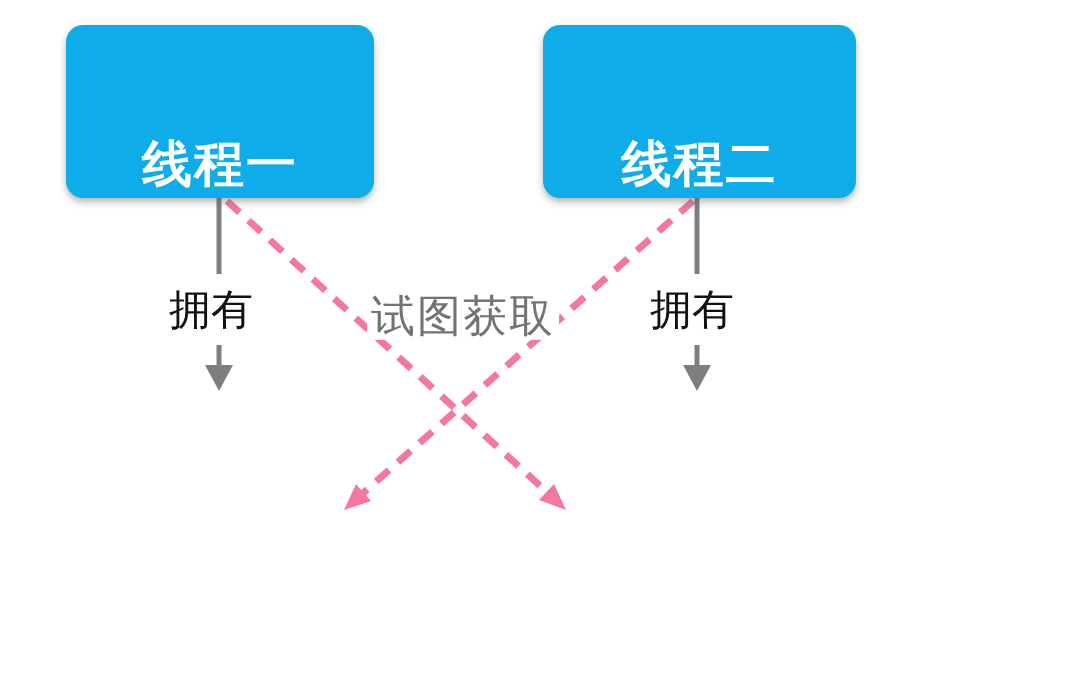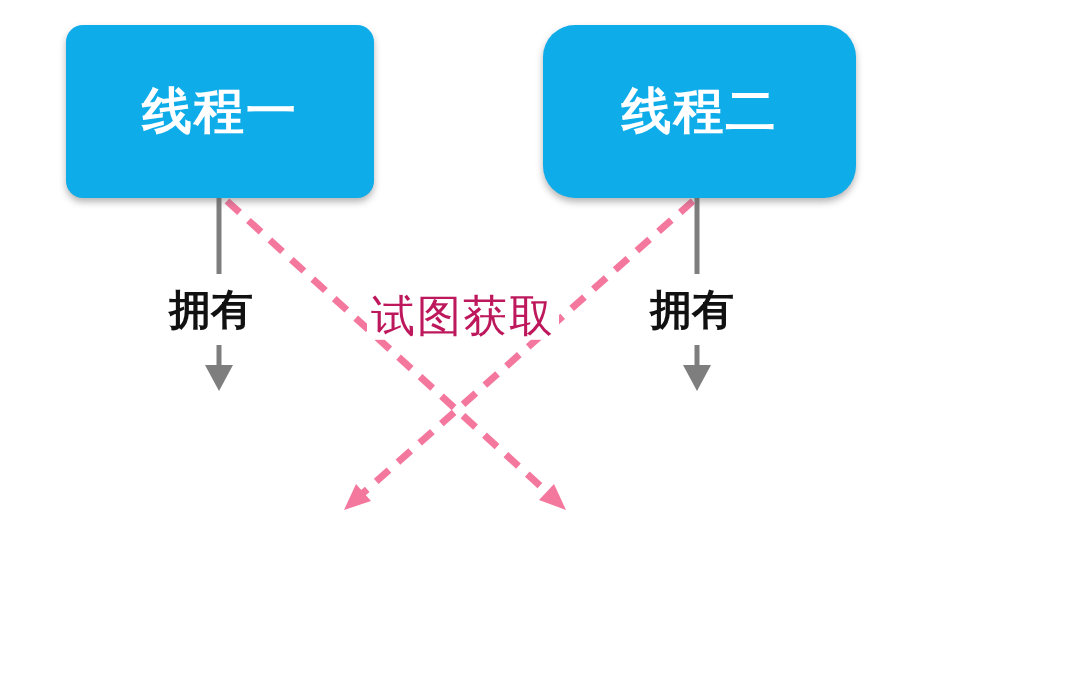--- a/index.html
+++ b/index.html
@@ -45,42 +45,43 @@
     justify-content: center;
     color: #ffffff;
     font-weight: 700;
     box-shadow: 0 4px 7px rgba(90, 90, 90, 0.45);
   }
   .thread {
     background: #0facea;
     border-radius: 17px;
     font-size: 50px;
     letter-spacing: 2px;
+    align-items: flex-end;
   }
   .lock {
     background: #eb5a2d;
     border-radius: 50%;
     font-size: 46px;
     letter-spacing: 1px;
   }
   .edge-label {
     position: absolute;
     transform: translate(-50%, -50%);
     white-space: nowrap;
     background: #ffffff;
     line-height: 1.1;
   }
   .own {
     color: #111111;
     font-size: 42px;
-    font-weight: 700;
+    font-weight: 400;
     padding: 0 2px;
   }
   .acquire {
-    color: #be185d;
+    color: #737373;
     font-size: 44px;
     font-weight: 500;
     letter-spacing: 2px;
     padding: 0 4px;
   }
 </style>
 </head>
 <body>
 
 <div class="canvas">
@@ -99,21 +100,21 @@
     <polygon class="pink-head" points="566,510 539,500 554,484"></polygon>
 
     <line class="pink-line" x1="693" y1="201" x2="363" y2="493"></line>
     <polygon class="pink-head" points="344,510 356,484 371,501"></polygon>
   </svg>
 
   <div class="node thread" style="left:66px; top:25px; width:308px; height:173px;">
     <span>线程一</span>
   </div>
 
-  <div class="node thread" style="left:543px; top:25px; width:313px; height:173px;border-radius:32px;">
+  <div class="node thread" style="left:543px; top:25px; width:313px; height:173px;">
     <span>线程二</span>
   </div>
 
 
 
   <div class="edge-label own" style="left:211px; top:310px;">拥有</div>
 
   <div class="edge-label own" style="left:692px; top:310px;">拥有</div>
 
   <div class="edge-label acquire" style="left:463px; top:316px;">试图获取</div>

